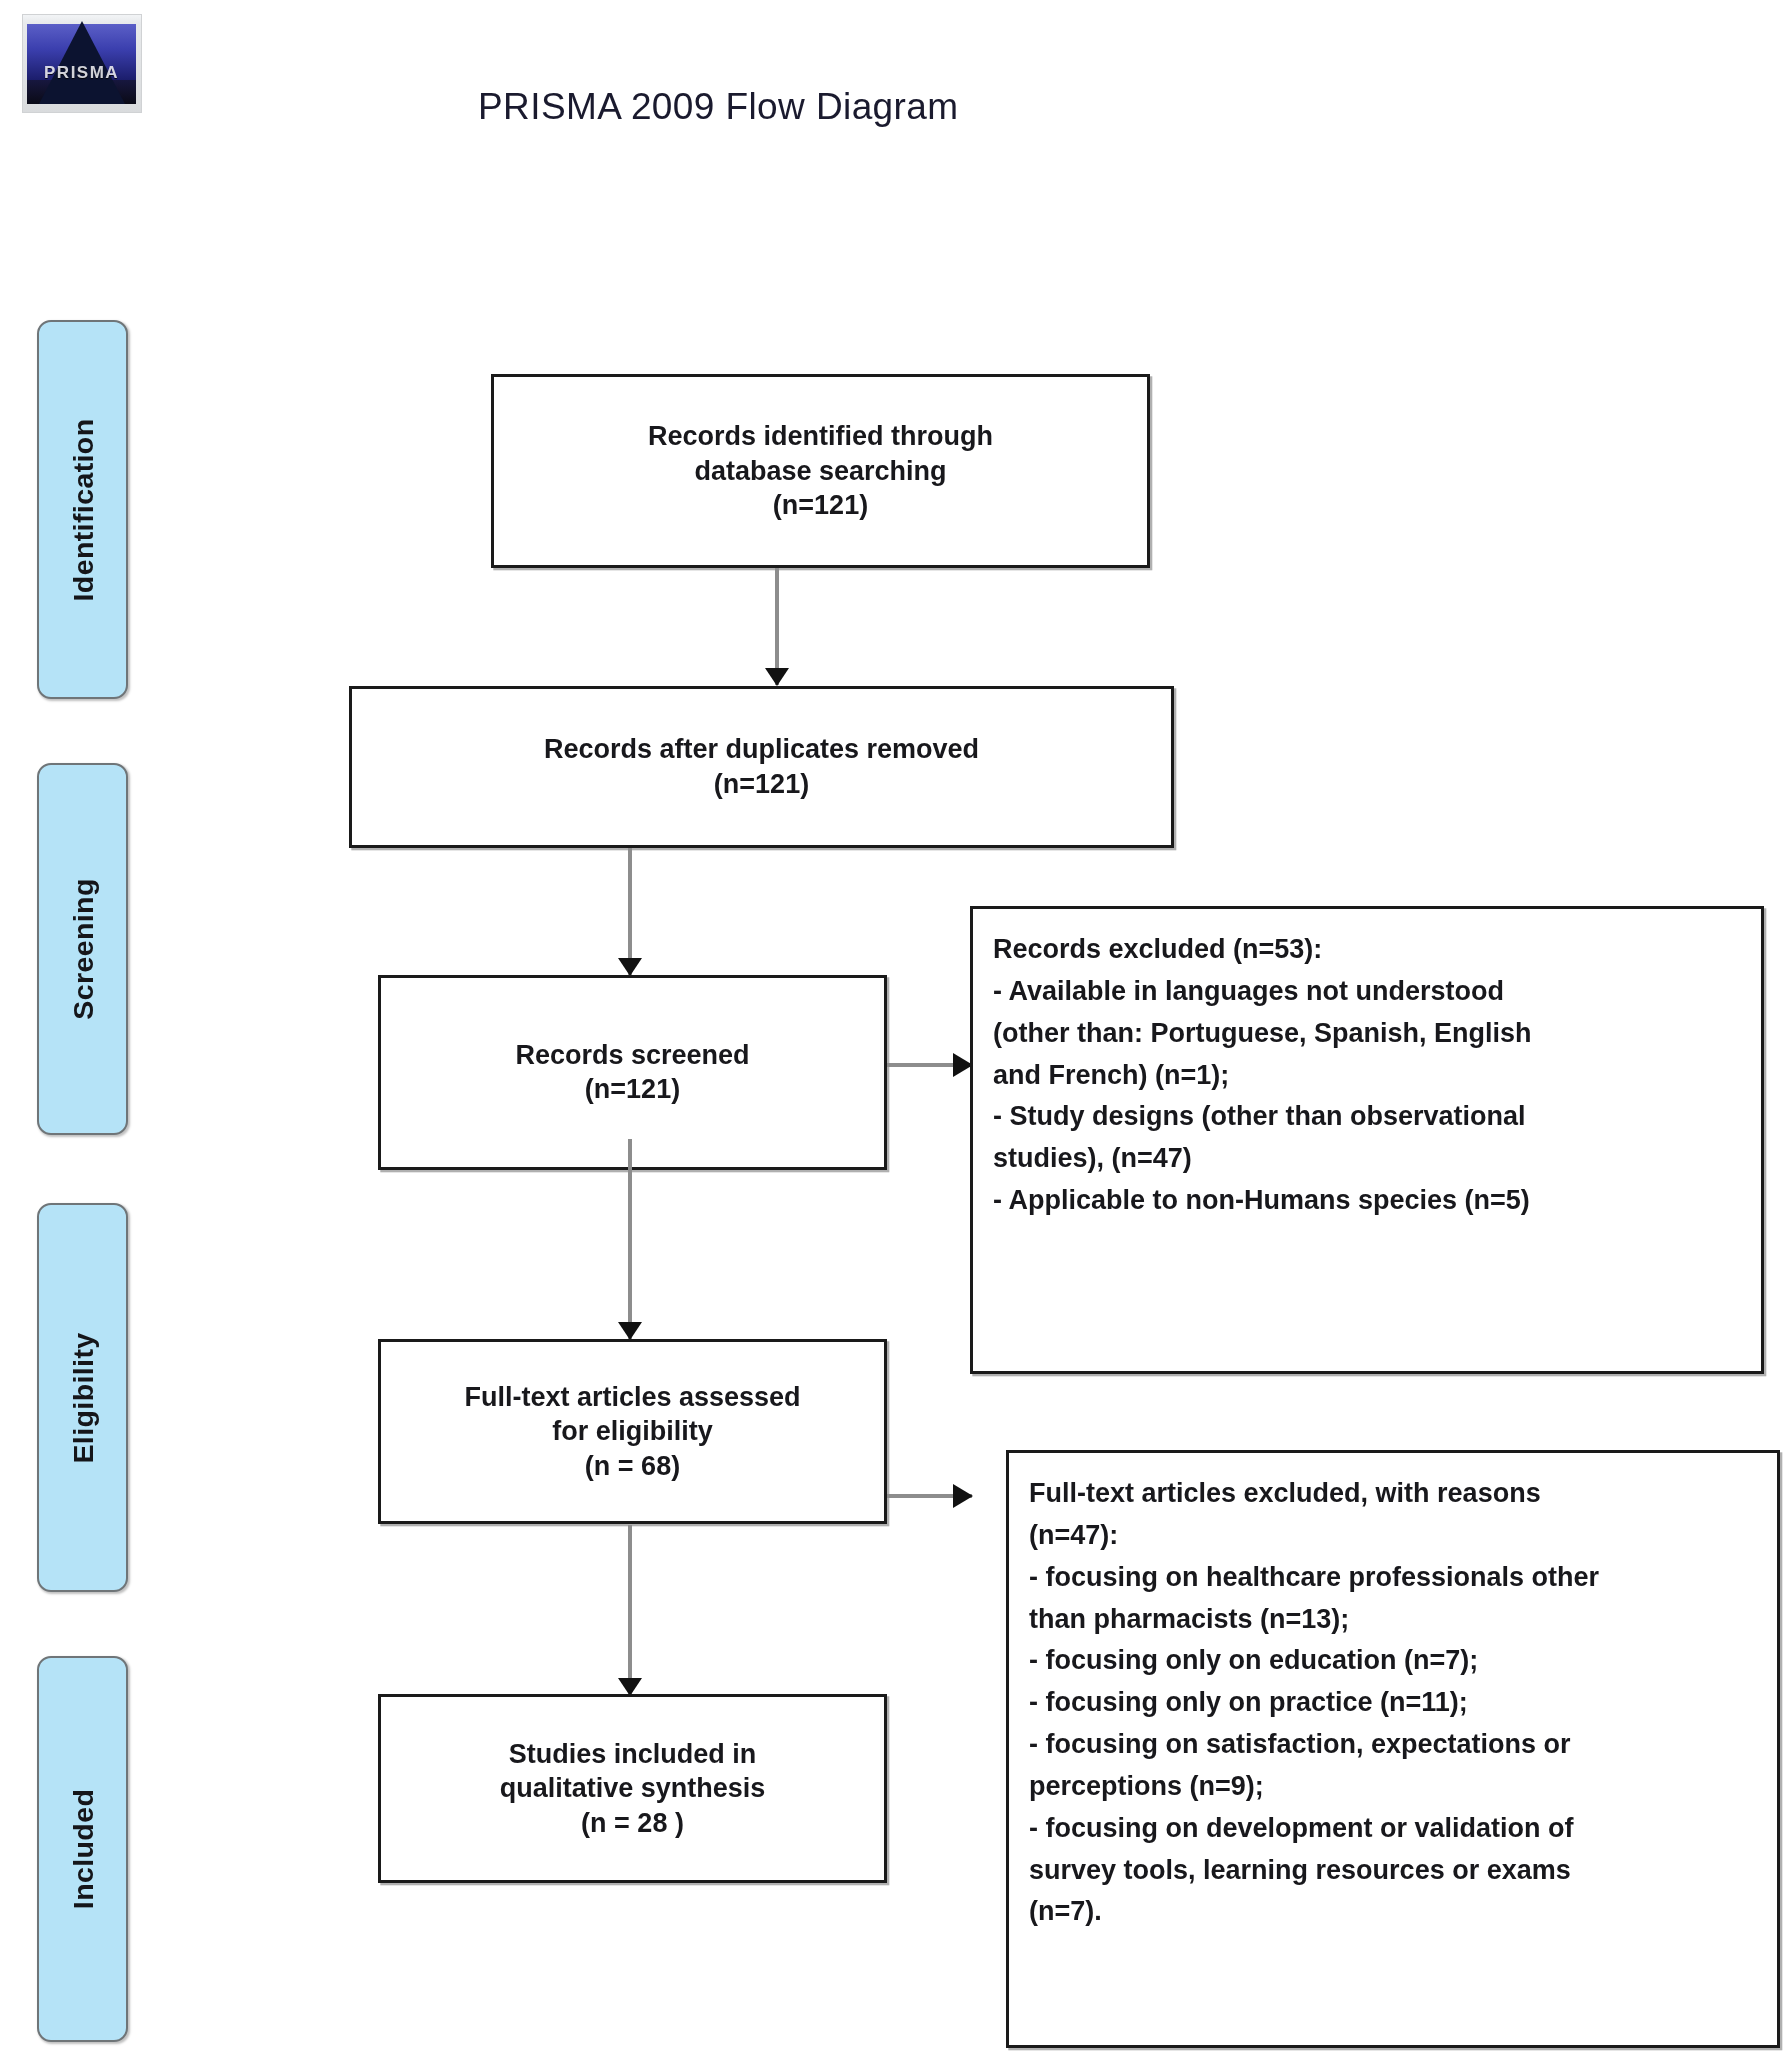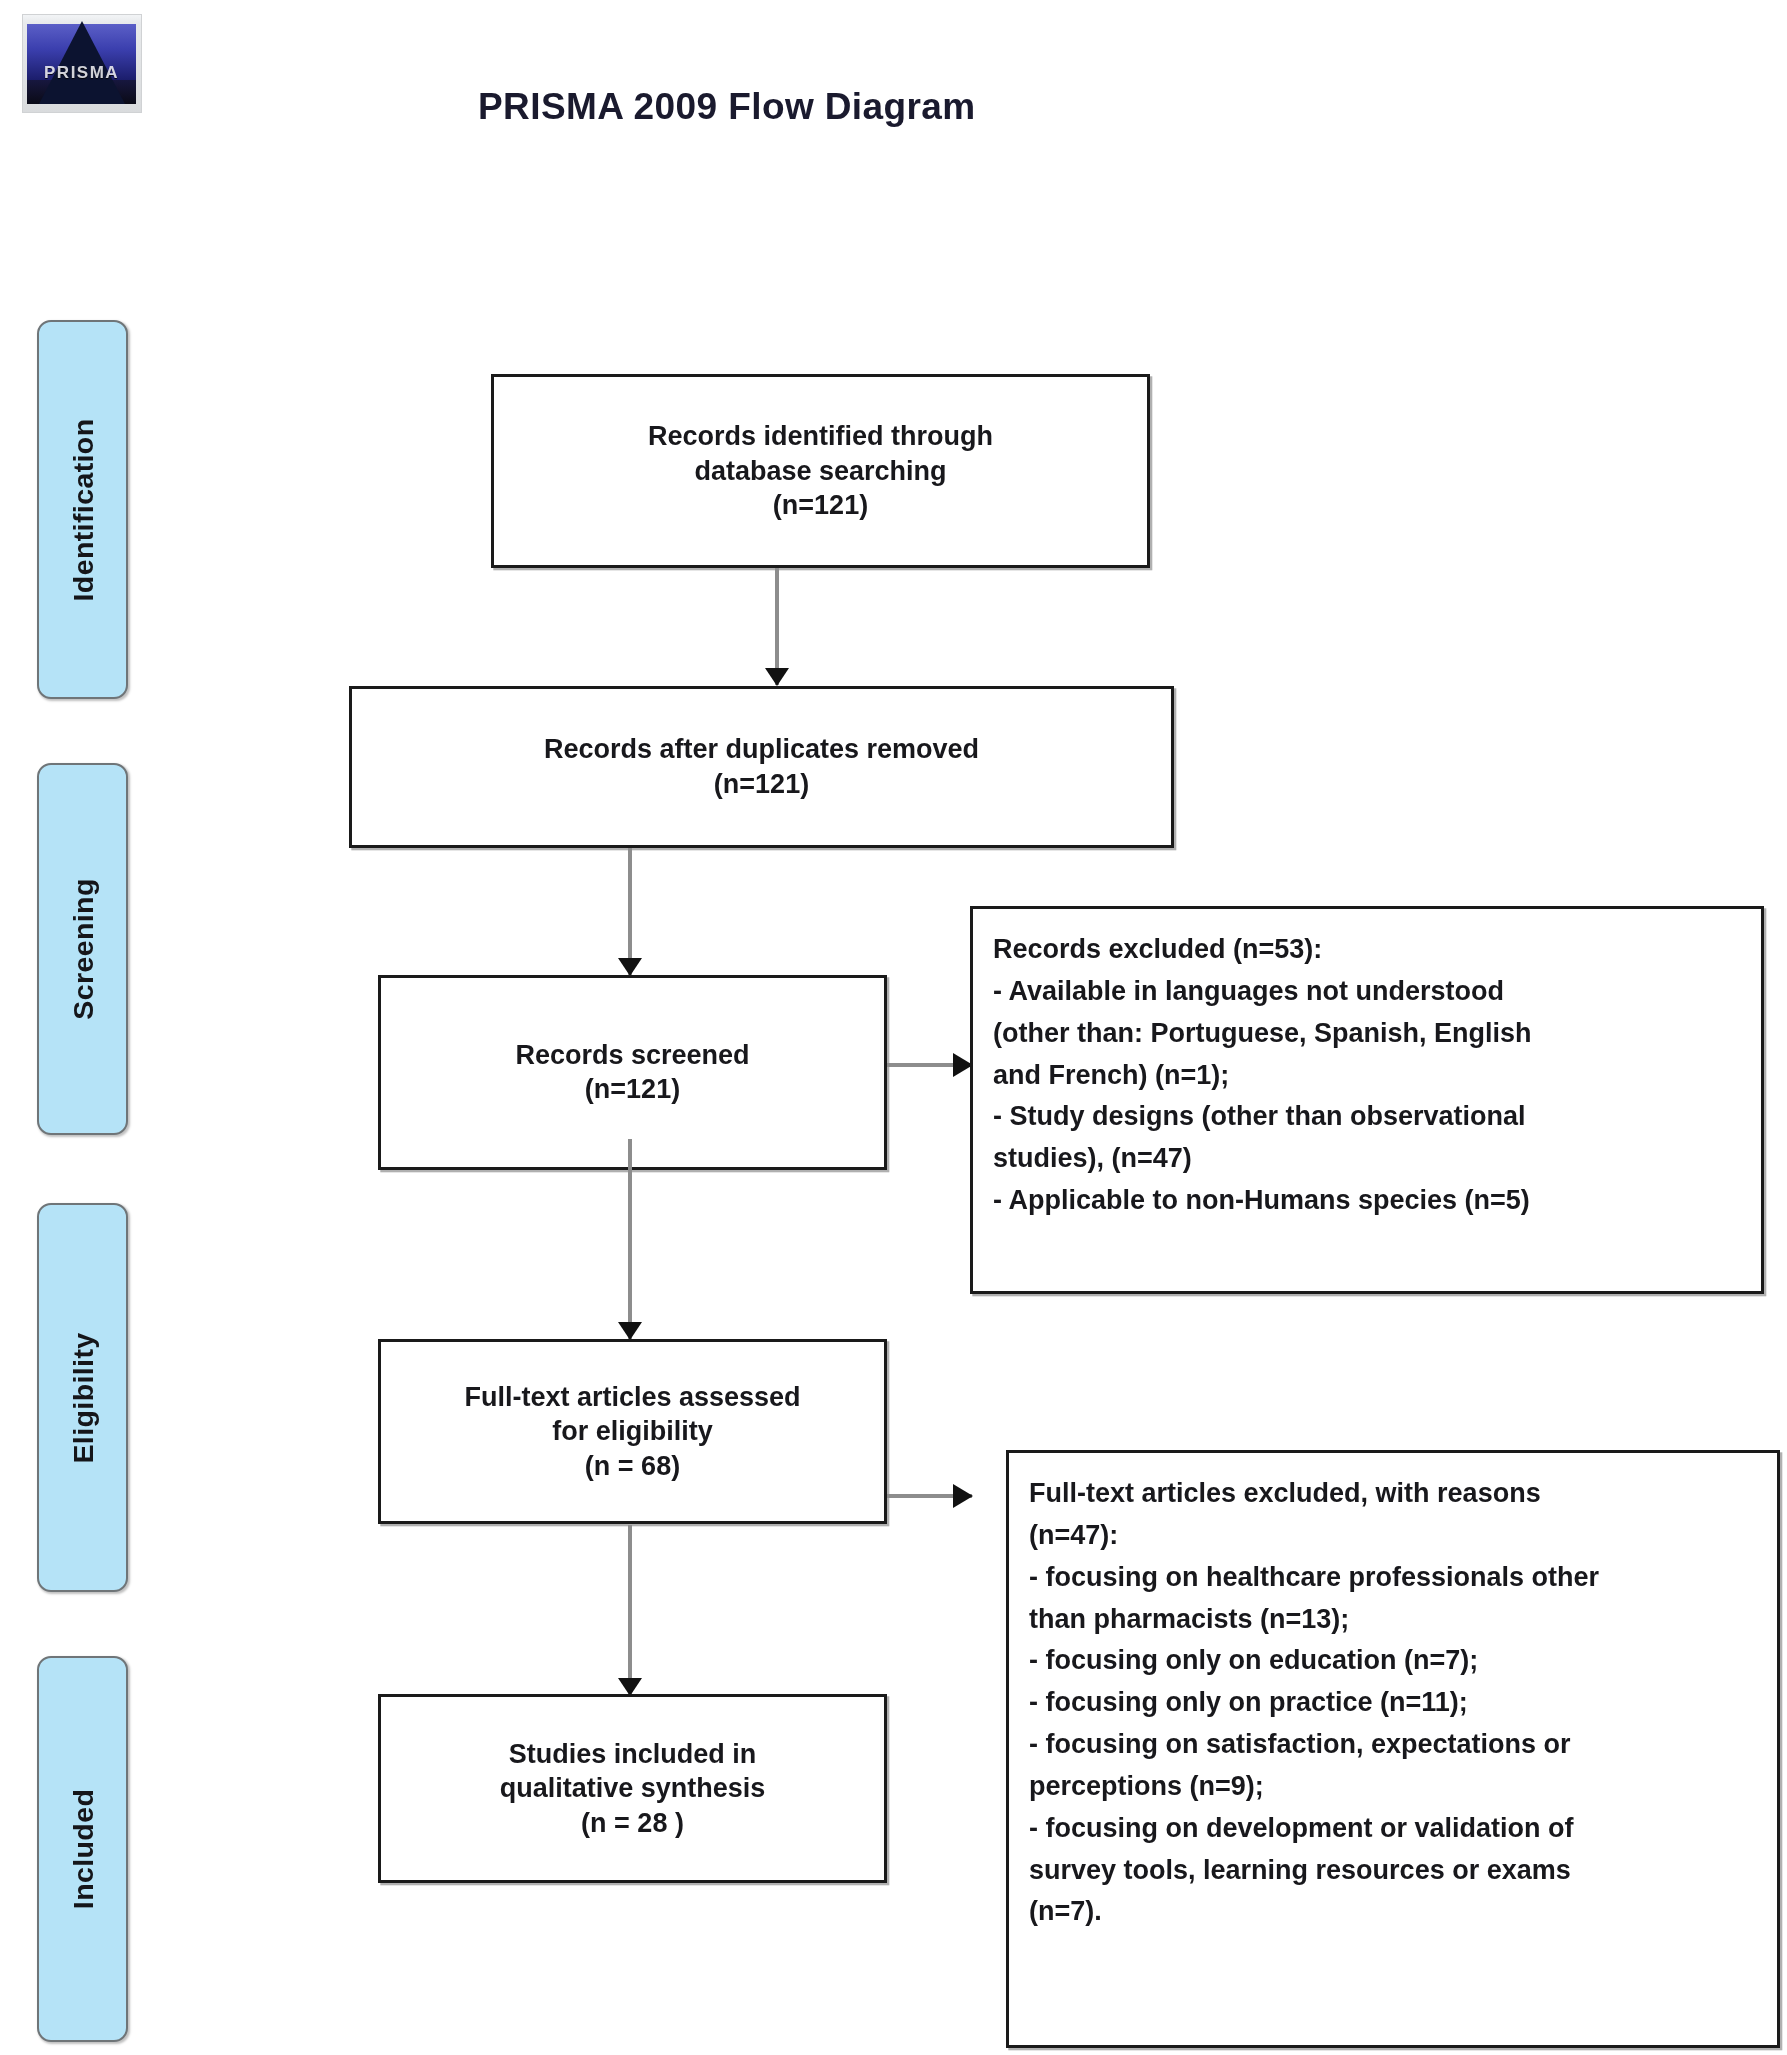--- a/index.html
+++ b/index.html
@@ -63,21 +63,21 @@
     text-shadow: 0 0.8px 0.8px #000;
     opacity: .85;
   }
 
   
   #title {
     position: absolute;
     left: 478px;
     top: 86px;
     font-size: 37px;
-    font-weight: bold;
+    font-weight: normal;
     color: #1a1a2e;
     letter-spacing: 0.4px;
     white-space: nowrap;
   }
 
   
   .stage {
     position: absolute;
     width: 91px;
     background: #b5e3f7;
@@ -218,21 +218,21 @@
     <div class="inner">
       <span class="line">Records screened</span>
       <span class="line">(n=121)</span>
     </div>
   </div>
 
   <div class="hconn" style="left:887px; top:1063px; width:85px;">
     <span class="head"></span>
   </div>
 
-  <div class="node left-align" style="left:970px; top:906px; width:794px; height:388px;">
+  <div class="node left-align" style="left:970px; top:906px; width:794px; height:468px;">
     <div class="inner">
       <span class="line">Records excluded (n=53):</span>
       <span class="line">- Available in languages not understood</span>
       <span class="line">(other than: Portuguese, Spanish, English</span>
       <span class="line">and French) (n=1);</span>
       <span class="line">-  Study designs (other than observational</span>
       <span class="line">studies), (n=47)</span>
       <span class="line">- Applicable to non-Humans species (n=5)</span>
     </div>
   </div>

